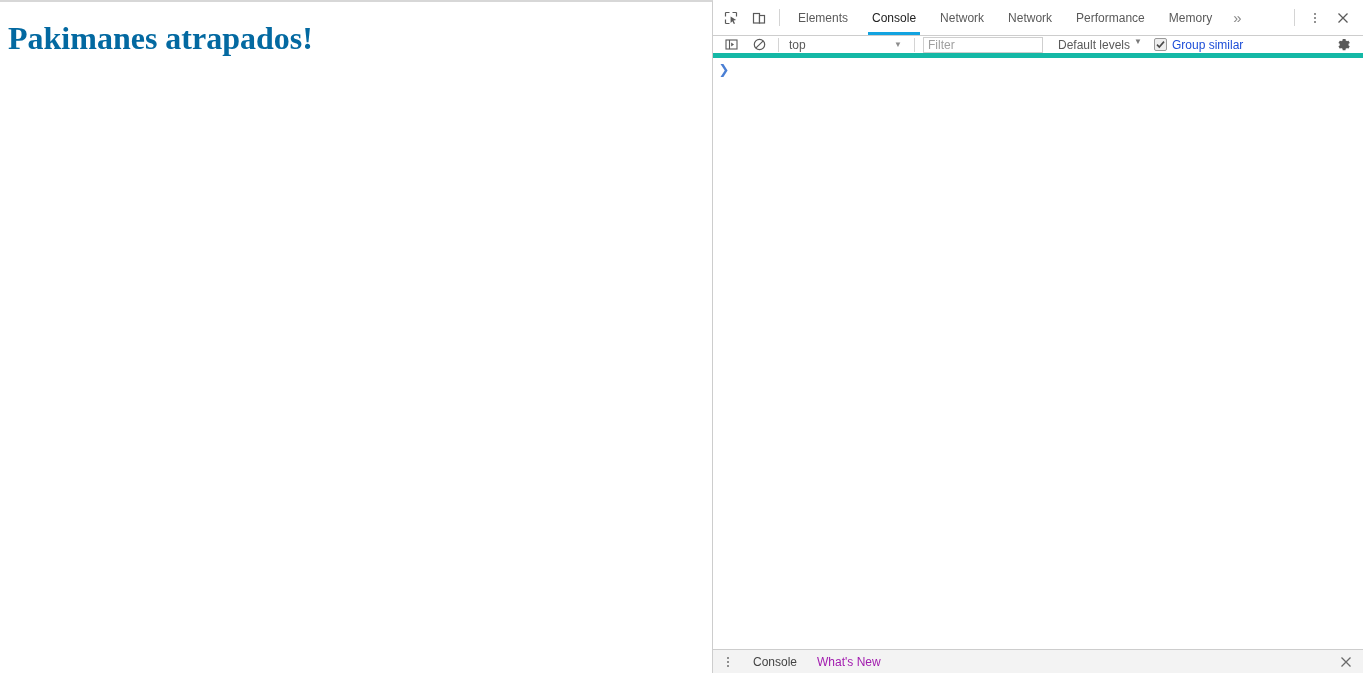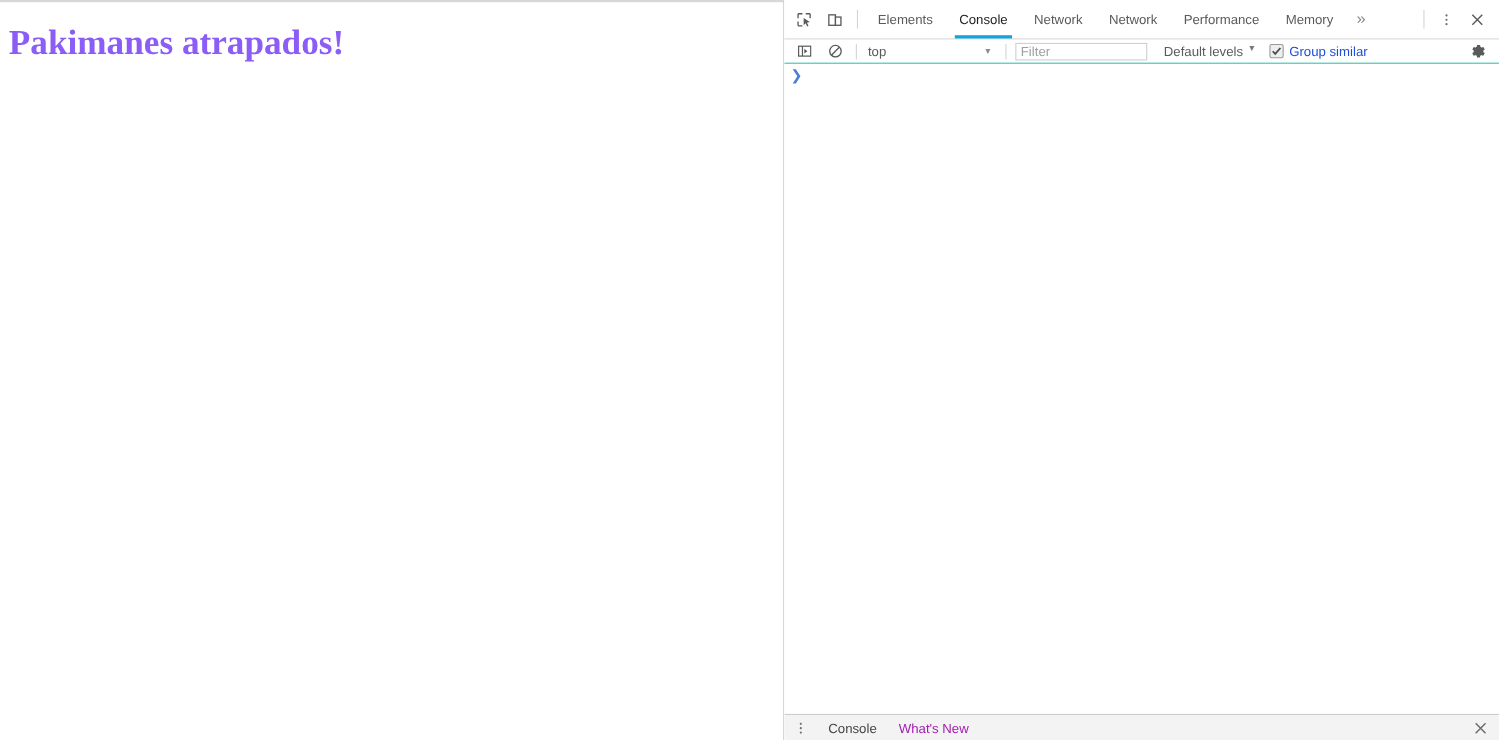--- a/index.html
+++ b/index.html
@@ -34,21 +34,21 @@
   }
 
   #page-heading {
     margin: 0;
     position: absolute;
     left: 8px;
     top: 19px;
     font-family: "Liberation Serif", "DejaVu Serif", serif;
     font-size: 32px;
     font-weight: bold;
-    color: #8b5cf6;
+    color: #0369a1;
     line-height: 1.1;
     white-space: nowrap;
     letter-spacing: 0px;
   }
 
   
   #devtools {
     position: relative;
     width: 650px;
     height: 673px;
@@ -135,21 +135,21 @@
     margin-left: auto;
     flex: 0 0 auto;
   }
 
   
   #dt-filterbar {
     position: relative;
     height: 22px;
     min-height: 22px;
     background: #ffffff;
-    border-bottom: 1px solid #14b8a6;
+    border-bottom: 5px solid #14b8a6;
     display: flex;
     flex-direction: row;
     align-items: center;
     box-sizing: border-box;
   }
 
   .fb-iconbtn {
     width: 28px;
     height: 22px;
     display: flex;

